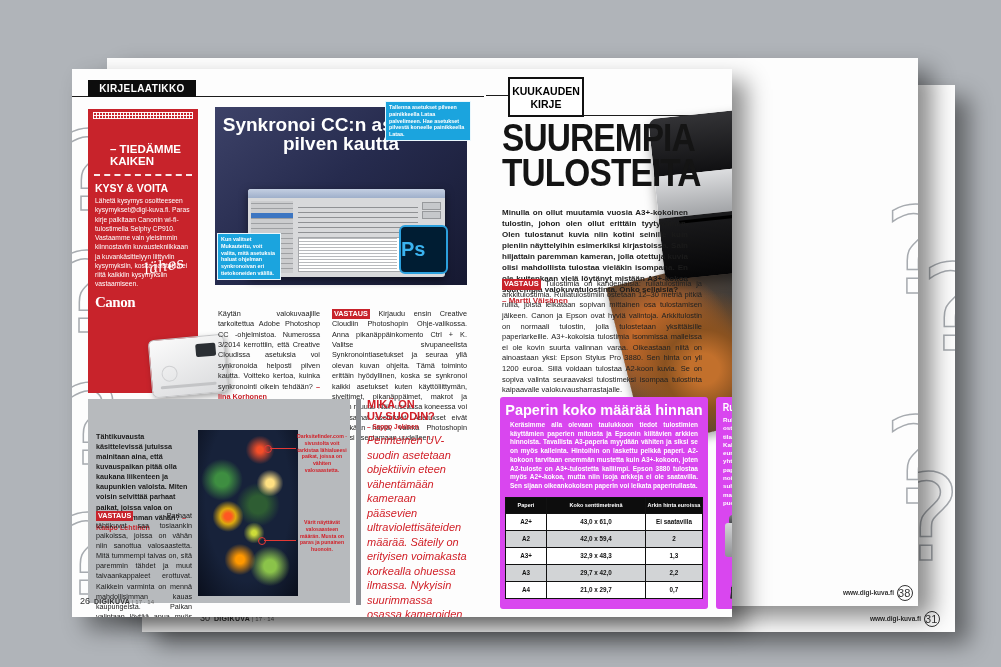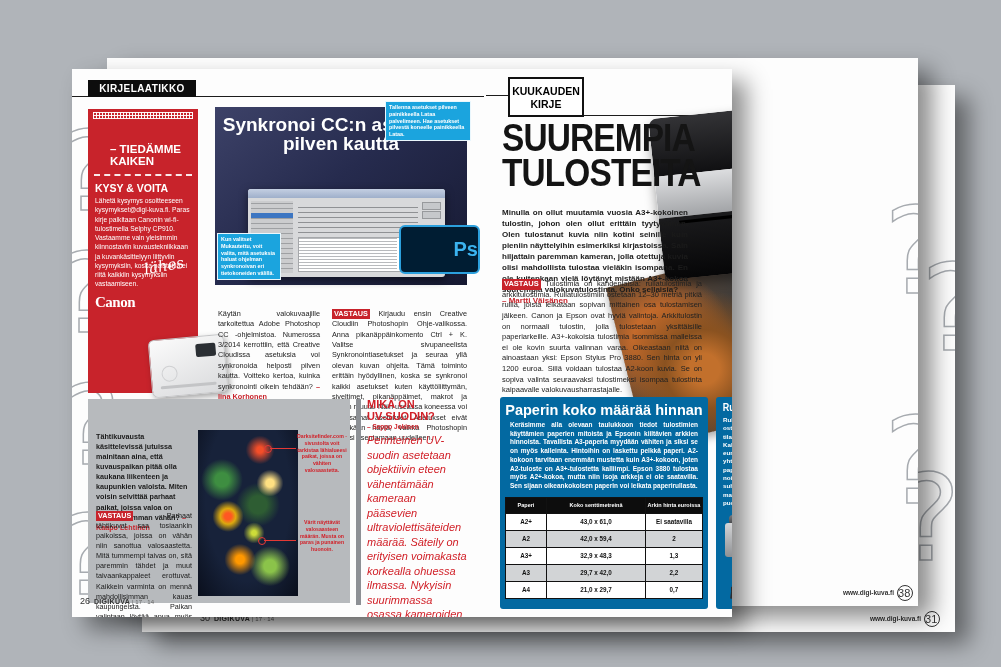--- a/index.html
+++ b/index.html
@@ -42,21 +42,21 @@
       background-image:repeating-linear-gradient(0deg,transparent 0 4px,#9ea0a3 4px 5px);}
   .dlg-sel{position:absolute;left:3px;top:24px;width:42px;height:5px;background:#3d76c2;}
   .dlg-lines{position:absolute;left:50px;top:14px;width:120px;height:30px;
       background:repeating-linear-gradient(0deg,#8f9194 0 1px,transparent 1px 5px);}
   .dlg-btn{position:absolute;width:17px;height:6px;background:#c6c8cb;border:1px solid #97999c;}
   .dlg-list{position:absolute;left:50px;top:48px;right:5px;bottom:5px;background:#fff;border:1px solid #a5a7aa;
       background-image:repeating-linear-gradient(0deg,transparent 0 2px,#b8babd 2px 3px);background-size:70% 100%;background-repeat:no-repeat;}
   .callout{position:absolute;background:#1ba4de;border:1px solid #eaf7fd;color:#fff;
       font-size:5.4px;font-weight:bold;line-height:1.25;padding:2px 3px;text-align:left;}
   .ps-icon{position:absolute;left:184px;top:118px;width:45px;height:45px;background:#001d33;border:2.5px solid #2ca0dd;
-      border-radius:6px;color:#3bb3ef;font-weight:bold;font-size:20px;text-align:right;line-height:45px;padding-left:32px;}
+      border-radius:6px;color:#3bb3ef;font-weight:bold;font-size:20px;text-align:left;line-height:45px;}
   .qa-text{position:absolute;font-size:7.3px;line-height:1.42;color:#222;text-align:justify;}
   .author{color:#c8232b;font-weight:bold;}
   .tag{display:inline-block;background:#c8232b;color:#fff;font-weight:bold;padding:0 2px;}
   .dark-box{position:absolute;left:16px;top:330px;width:262px;height:204px;background:#b7babd;}
   .dark-title{font-weight:800;font-size:17px;color:#101010;padding:7px 0 0 8px;}
   .dark-q{position:absolute;left:8px;top:33px;width:96px;font-size:7.2px;line-height:1.4;font-weight:bold;color:#1a1a1a;}
   .dark-a{position:absolute;left:8px;top:112px;width:96px;font-size:7.2px;line-height:1.4;color:#1a1a1a;text-align:justify;}
   .map{position:absolute;left:110px;top:31px;width:100px;height:166px;background:
       radial-gradient(circle at 62% 12%,rgba(255,80,40,.95) 0 2%,transparent 9%),
       radial-gradient(circle at 72% 32%,#ffe082 0 3%,transparent 10%),
@@ -100,21 +100,21 @@
       radial-gradient(circle at 16% 38%,#c46a2b 0 12%,transparent 28%),
       radial-gradient(circle at 48% 78%,#a8682f 0 9%,transparent 24%),
       linear-gradient(100deg,#6b4a2f,#4a4038 35%,#22303a 70%,#141f29);}
   .printer-body{position:absolute;left:28px;top:0;width:266px;height:162px;transform:rotate(-6deg);
       border-radius:8px;overflow:hidden;box-shadow:0 6px 12px rgba(0,0,0,.4);}
   .pb-lid{height:58px;background:linear-gradient(#333336,#101012);}
   .pb-band{height:42px;background:linear-gradient(#dcdddf,#a2a4a7);text-align:center;}
   .pb-brand{font-size:9px;font-weight:bold;letter-spacing:1.5px;color:#3a3a3c;line-height:42px;}
   .pb-base{height:62px;background:linear-gradient(#1b1b1d,#060607);position:relative;}
   .pb-slot{position:absolute;left:20px;top:4px;width:150px;height:3px;background:#000;}
-  .cyan-box{position:absolute;top:328px;height:212px;background:#0369a1;border-radius:3px;color:#fff;overflow:hidden;}
+  .cyan-box{position:absolute;top:328px;height:212px;background:#d946ef;border-radius:3px;color:#fff;overflow:hidden;}
   .cb1{left:428px;width:208px;}
   .cb2{left:644px;width:136px;}
   .cb-title{font-weight:800;text-align:center;padding-top:5px;}
   .cb1 .cb-title{font-size:14.5px;}
   .cb2 .cb-title{font-size:10px;white-space:nowrap;transform:scaleX(.9);transform-origin:center top;}
   .cb-text{font-size:6.5px;font-weight:600;line-height:1.34;text-align:justify;padding:3px 10px 0 10px;}
   .cb2 .cb-text{padding:3px 7px 0 7px;font-size:6.2px;}
   .ptable{border-collapse:collapse;margin:6px auto 0 auto;table-layout:fixed;width:188px;background:#fff;}
   .ptable th{background:#0d0d0d;color:#fff;font-size:5.5px;font-weight:bold;height:13px;border:1px solid #111;}
   .ptable td{font-size:6.3px;font-weight:bold;color:#111;text-align:center;height:14px;border:1px solid #111;}

